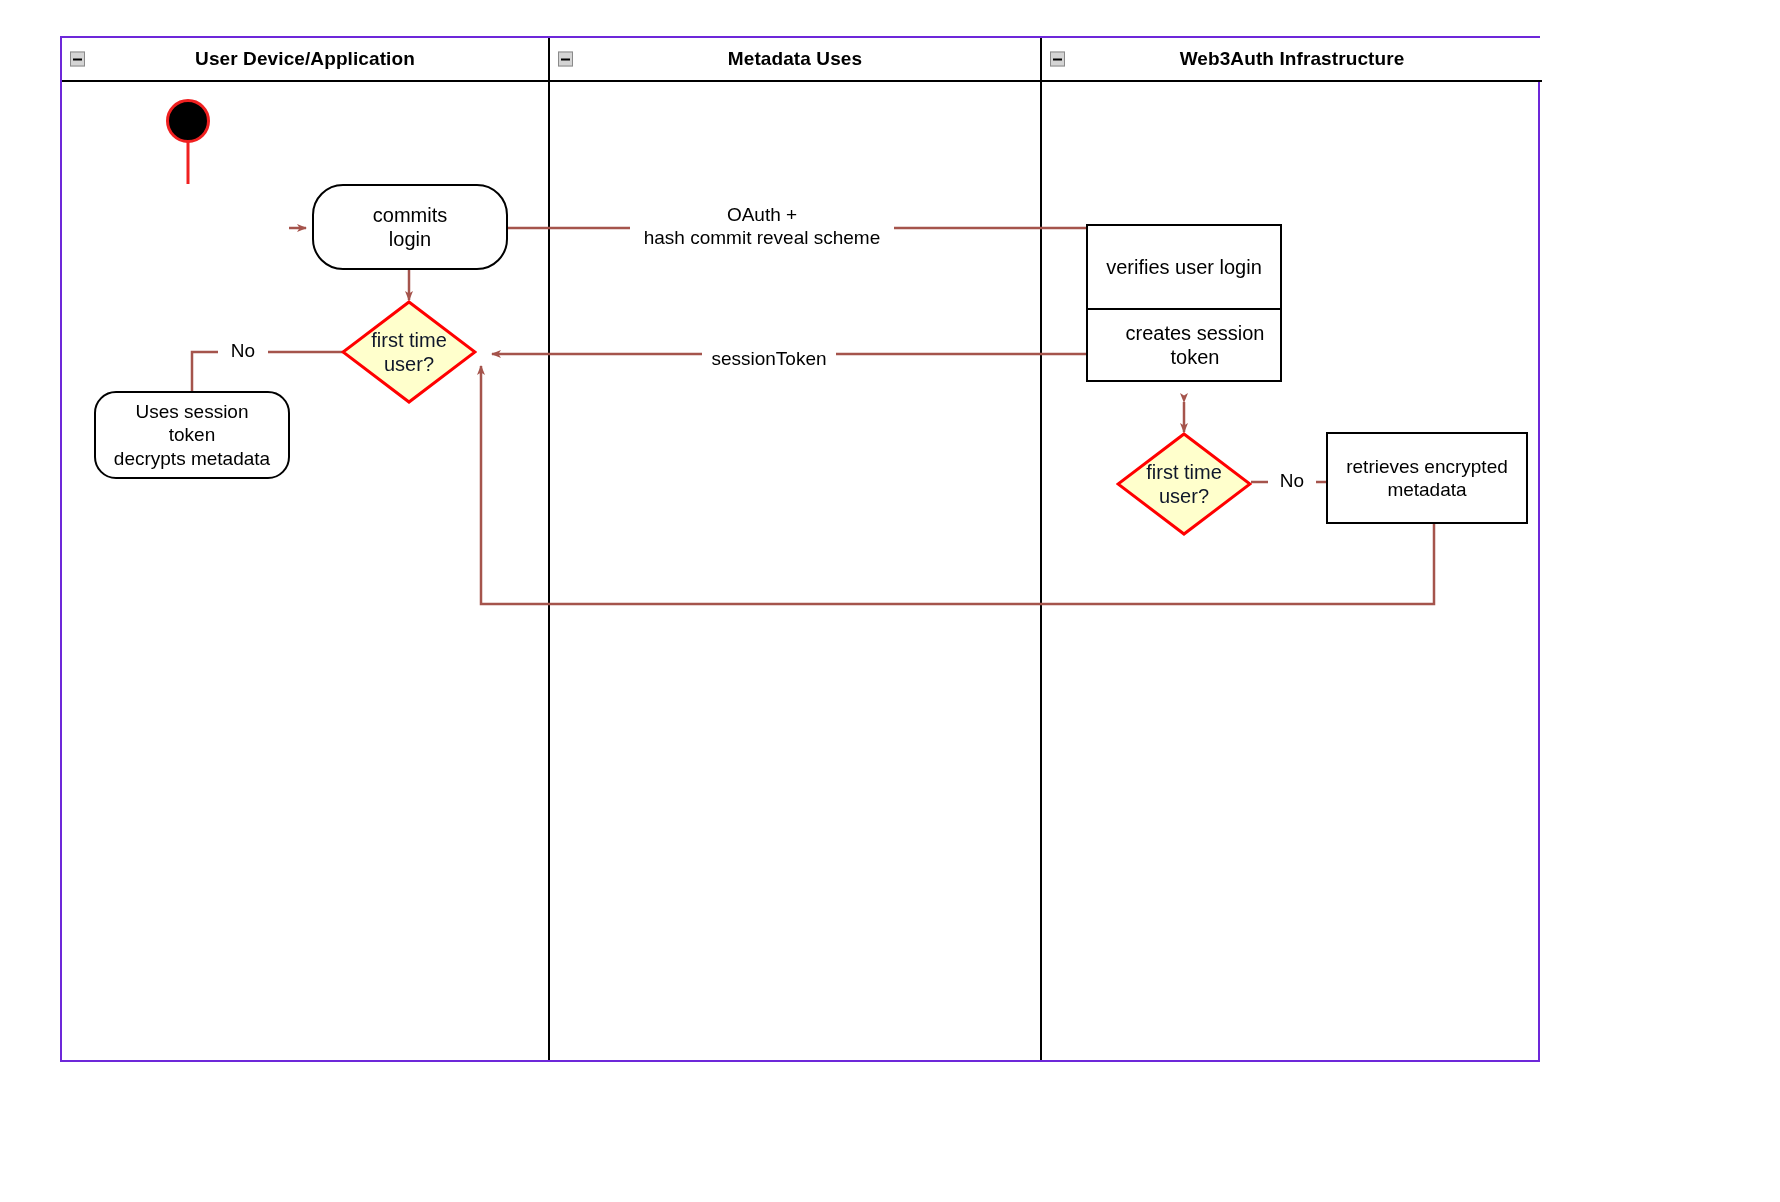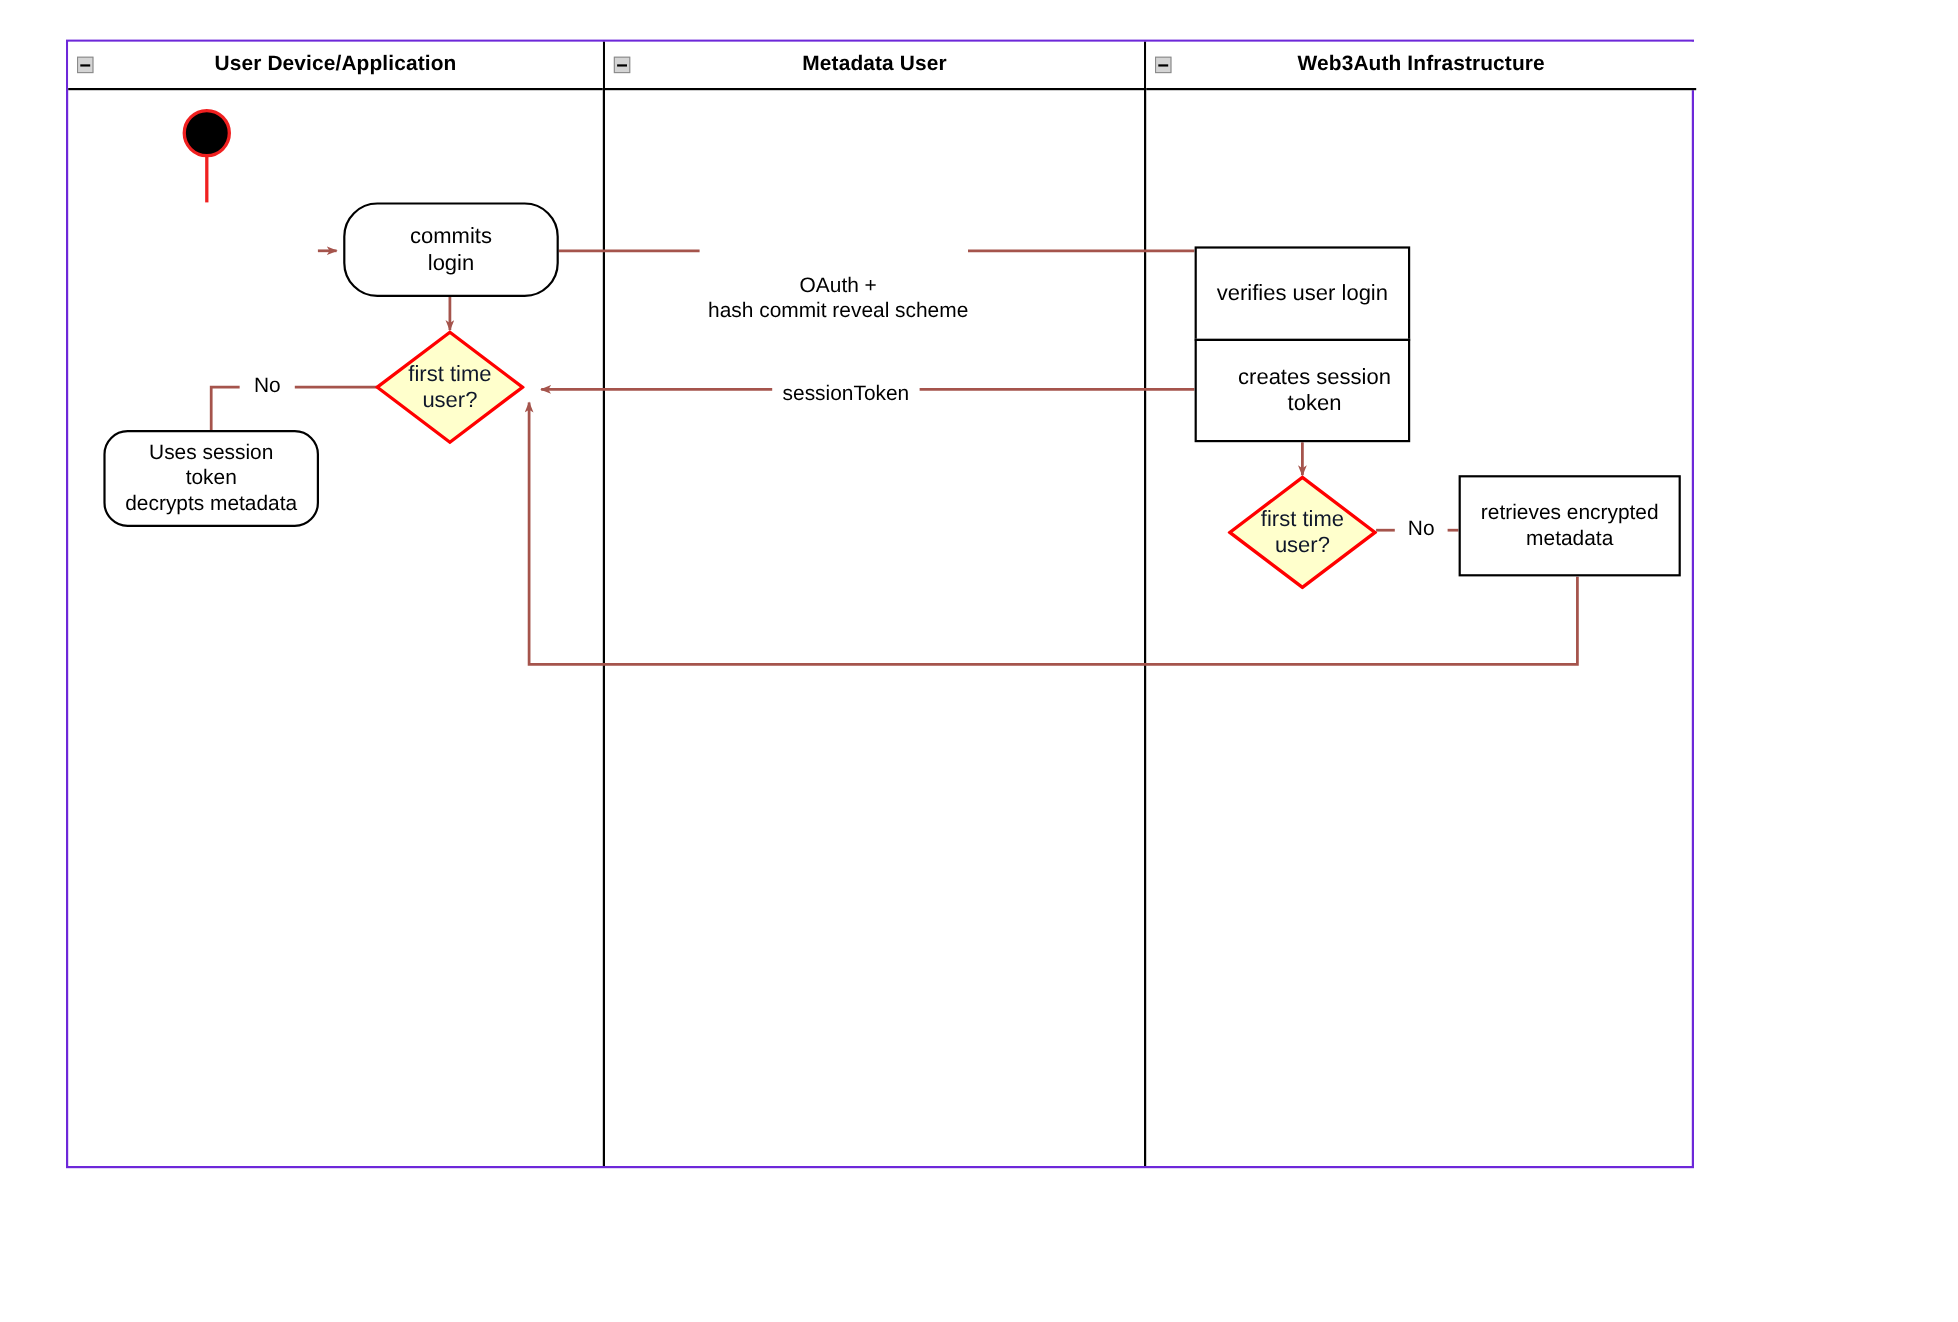--- a/index.html
+++ b/index.html
@@ -160,21 +160,21 @@
     <div class="lane" style="left:0; width:488px;">
       <div class="lane-header">
         <span class="collapse-icon"></span>
         <span class="lane-title">User Device/Application</span>
       </div>
     </div>
 
     <div class="lane" style="left:488px; width:492px;">
       <div class="lane-header">
         <span class="collapse-icon"></span>
-        <span class="lane-title">Metadata User</span>
+        <span class="lane-title">Metadata Uses</span>
       </div>
     </div>
 
     <div class="lane last" style="left:980px; width:500px;">
       <div class="lane-header">
         <span class="collapse-icon"></span>
         <span class="lane-title">Web3Auth Infrastructure</span>
       </div>
     </div>
 
@@ -205,21 +205,21 @@
     <path d="M704,354 L492,354" stroke="#a5544c" stroke-width="2.5" fill="none" marker-end="url(#arrow-brick)"></path>
 
     <path d="M1184,402 L1184,432" stroke="#a5544c" stroke-width="2.5" fill="none" marker-start="url(#arrow-brick)" marker-end="url(#arrow-brick)"></path>
 
     <path d="M1251,482 L1270,482" stroke="#a5544c" stroke-width="2.5" fill="none"></path>
     <path d="M1304,482 L1326,482" stroke="#a5544c" stroke-width="2.5" fill="none"></path>
 
     <path d="M1434,524 L1434,604 L481,604 L481,366" stroke="#a5544c" stroke-width="2.5" fill="none" marker-end="url(#arrow-brick)"></path>
   </svg>
 
-  <div class="edge-label" style="left:630px; top:204px; width:256px;margin-top:45px;">OAuth +
+  <div class="edge-label" style="left:630px; top:204px; width:256px;">OAuth +
 hash commit reveal scheme</div>
 
   <div class="edge-label" style="left:702px; top:348px; width:126px;">sessionToken</div>
 
   <div class="edge-label" style="left:218px; top:340px; width:42px;">No</div>
 
   <div class="edge-label" style="left:1268px; top:470px; width:40px;">No</div>
 
   <div class="start-node" style="left:166px; top:99px;"></div>
 
@@ -234,21 +234,21 @@
     <div class="diamond-label">first time
 user?</div>
   </div>
 
   <div class="node" style="left:94px; top:391px; width:196px; height:88px; font-size:19px;border-radius:22px;">Uses session
 token
 decrypts metadata</div>
 
   <div class="node" style="left:1086px; top:184px; width:196px; height:86px;margin-top:40px;">verifies user login</div>
 
-  <div class="node" style="left:1086px; top:308px; width:196px; height:94px;padding-left:28px;">creates session
+  <div class="node" style="left:1086px; top:308px; width:196px; height:74px;padding-left:28px;">creates session
 token</div>
 
   <div class="diamond" style="left:1116px; top:432px; width:136px; height:104px;">
     <svg width="136" height="104" viewBox="0 0 136 104" xmlns="http://www.w3.org/2000/svg">
       <polygon points="68,2 134,52 68,102 2,52" fill="#ffffcc" stroke="#ff0000" stroke-width="3"></polygon>
     </svg>
     <div class="diamond-label">first time
 user?</div>
   </div>
 

